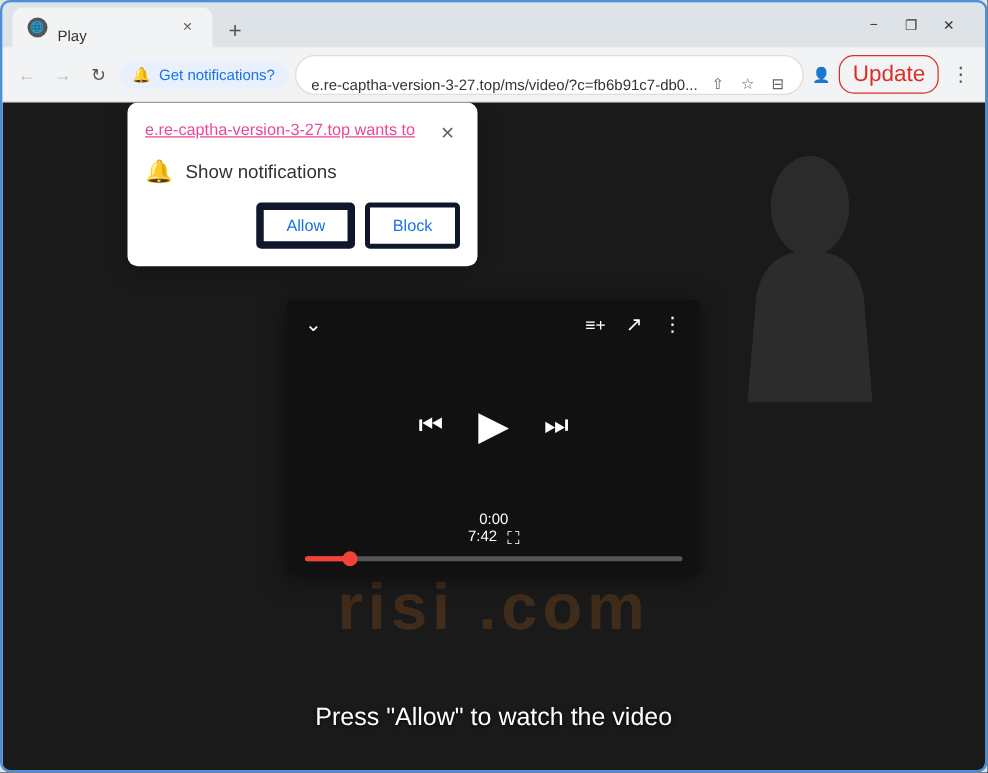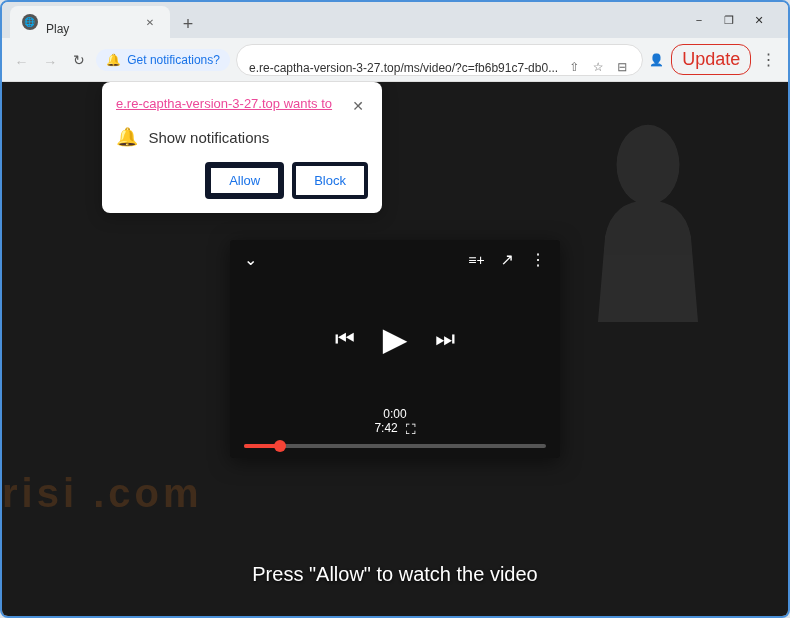--- a/index.html
+++ b/index.html
@@ -232,22 +232,22 @@
       justify-content: center;
       overflow: hidden;
     }
 
     
     .watermark {
       position: absolute;
       bottom: 100px;
       left: 0;
       right: 0;
-      text-align: left;
-      font-size: 40px;
+      text-align: center;
+      font-size: 52px;
       font-weight: bold;
       color: rgba(180, 100, 30, 0.25);
       letter-spacing: 4px;
       pointer-events: none;
       user-select: none;
     }
 
     
     .video-player {
       background: #111;

